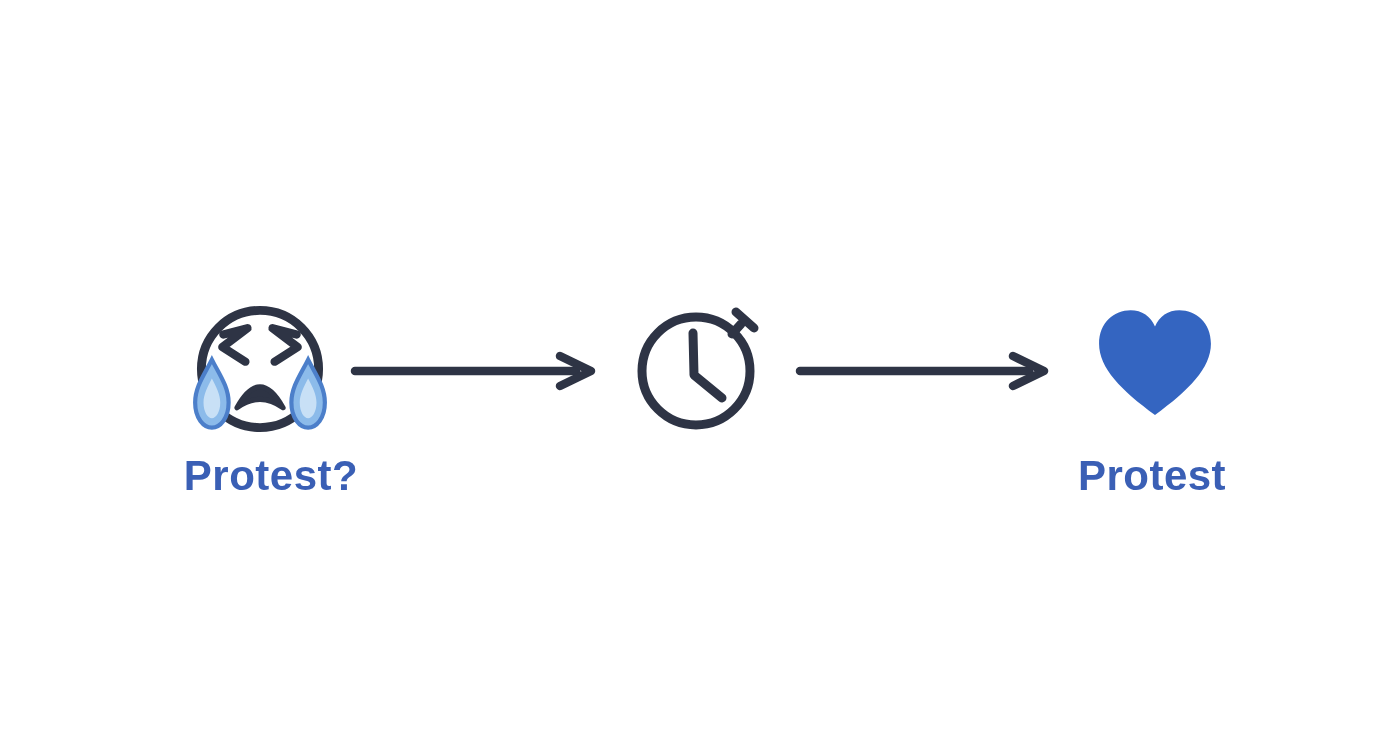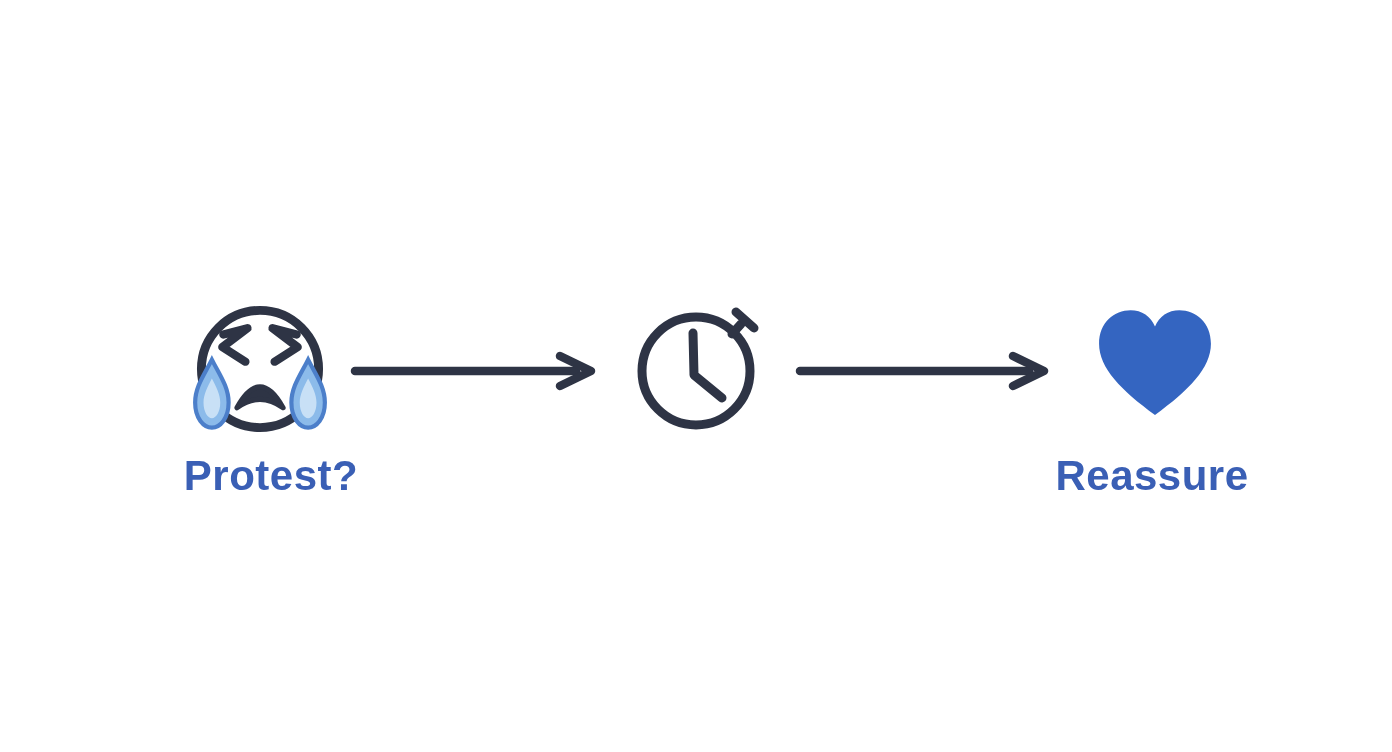--- a/index.html
+++ b/index.html
@@ -83,15 +83,15 @@
       <path class="stroke-dark" stroke-width="8.5" d="M5 22 H 234"></path>
       <path class="stroke-dark" stroke-width="8.5" d="M218 7 L249 22 L218 37"></path>
     </svg>
   </div>
 
   <div class="icon-box" style="left:1088px; top:301px; width:134px; height:120px;">
     <svg width="134" height="120" viewBox="0 0 130 118">
       <path class="heart-fill" d="M65 112 C32 88 10 66 10 42 C10 21 25 9 41 9 C52 9 61 15 65 25 C69 15 78 9 89 9 C105 9 120 21 120 42 C120 66 98 88 65 112 Z"></path>
     </svg>
   </div>
-  <div class="step-label" style="left:1152px;">Reassure</div>
+  <div class="step-label" style="left:1152px;">Protest</div>
 
 </div>
 
 </body></html>

